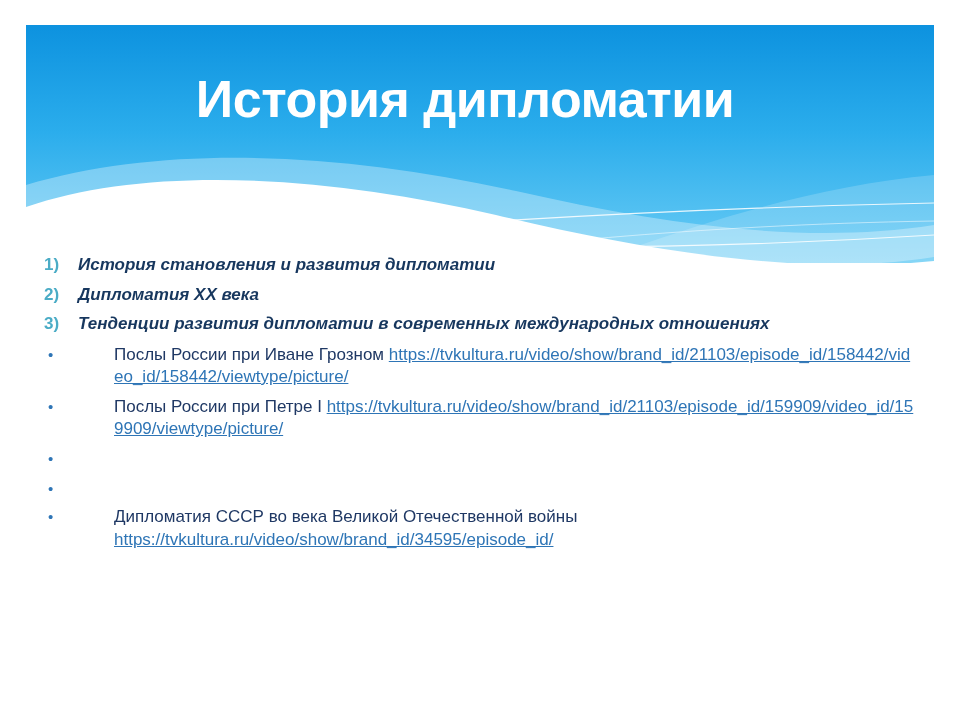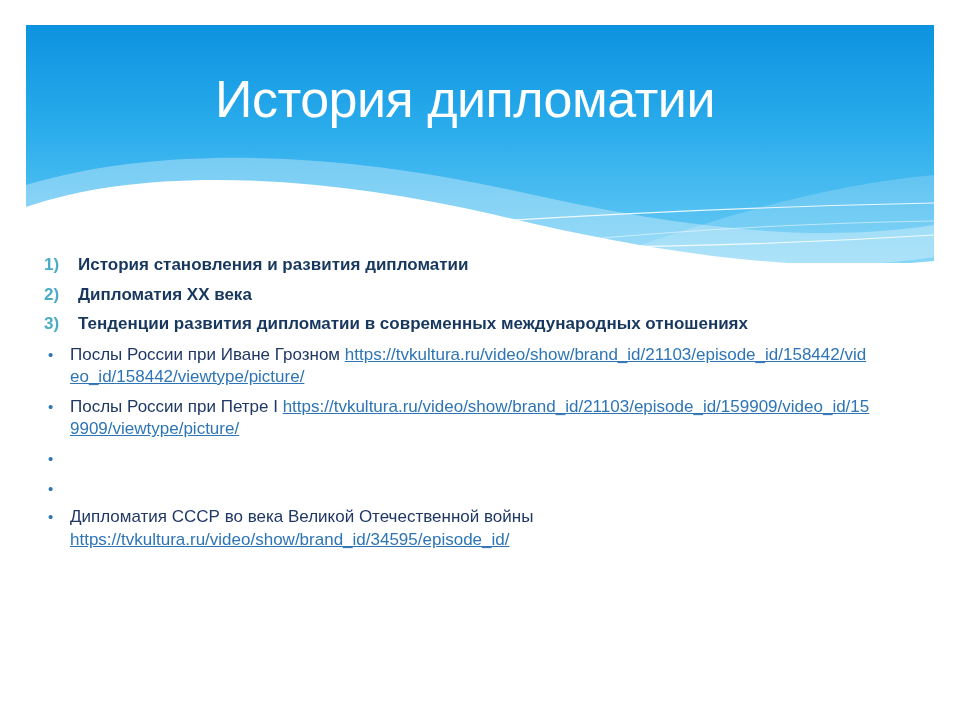--- a/index.html
+++ b/index.html
@@ -30,21 +30,21 @@
     height: 238px;
   }
   #title {
     position: absolute;
     left: 26px;
     top: 70px;
     width: 908px;
     text-align: center;
     color: #ffffff;
     font-size: 52px;
-    font-weight: normal;
+    font-weight: bold;
     letter-spacing: -0.5px;
     line-height: 1.15;
     white-space: nowrap;
     padding-right: 30px;
     box-sizing: border-box;
   }
 
   
   #content {
     position: absolute;
@@ -64,20 +64,21 @@
   }
   .num-marker {
     color: #4bacc6;
     font-weight: bold;
     width: 34px;
     flex: 0 0 34px;
     font-size: 17px;
   }
   .num-text {
     flex: 1 1 auto;
+    font-style: italic;
   }
 
   .bullet-item {
     display: flex;
     align-items: flex-start;
     margin-top: 7px;
     font-size: 17px;
     color: #1f3864;
     line-height: 1.33;
   }
@@ -88,20 +89,21 @@
     font-size: 15px;
     line-height: 1.45;
     text-align: left;
     padding-left: 4px;
     box-sizing: border-box;
   }
   .bullet-body {
     flex: 1 1 auto;
     word-break: break-all;
     max-width: 800px;
+    margin-left: 44px;
   }
   .bullet-label {
     color: #1f3864;
   }
   .link {
     color: #2e75b6;
     text-decoration: underline;
     word-break: break-all;
   }
   .clipped {

